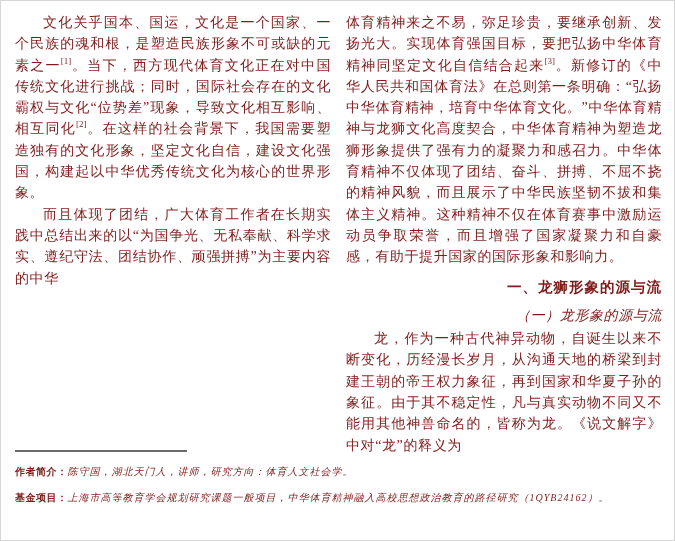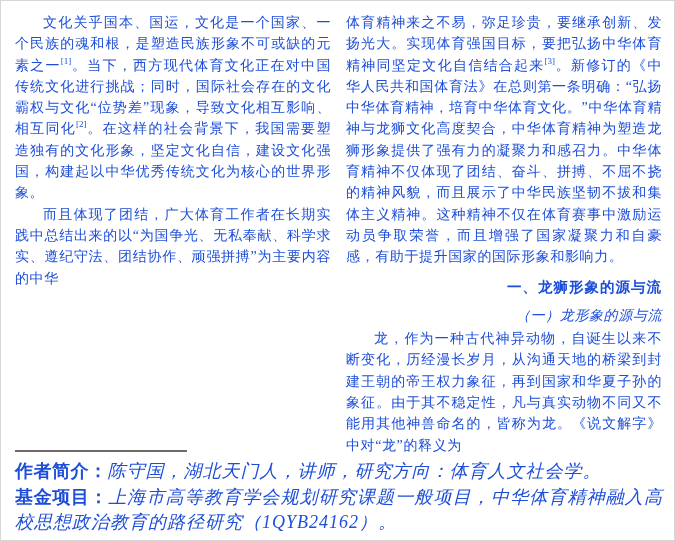--- a/index.html
+++ b/index.html
@@ -4,21 +4,21 @@
 <style>
   html, body { margin: 0; padding: 0; background: #ffffff; }
   .page {
     position: relative;
     width: 675px;
     height: 541px;
     background: #ffffff;
     border: 1px solid #d6d6d6;
     box-sizing: border-box;
     overflow: hidden;
-    color: #1d4ed8;
+    color: #7f1d1d;
     font-family: "Liberation Serif", "DejaVu Serif", serif;
   }
   .columns {
     position: absolute;
     top: 11px;
     left: 14px;
     width: 648px;
     display: flex;
     gap: 15px;
   }
@@ -61,21 +61,21 @@
     width: 648px;
   }
   .footnote-rule {
     width: 172px;
     height: 2px;
     background: #6a6a6a;
     margin: 0 0 7px 0;
   }
   .foot-line {
     margin: 0;
-    font-size: 18px;
+    font-size: 10px;
     line-height: 25.5px;
     text-align: justify;
     word-break: break-all;
   }
   .foot-label {
     font-family: "Liberation Sans", "DejaVu Sans", sans-serif;
     font-weight: bold;
     font-style: normal;
     letter-spacing: 0.5px;
   }

